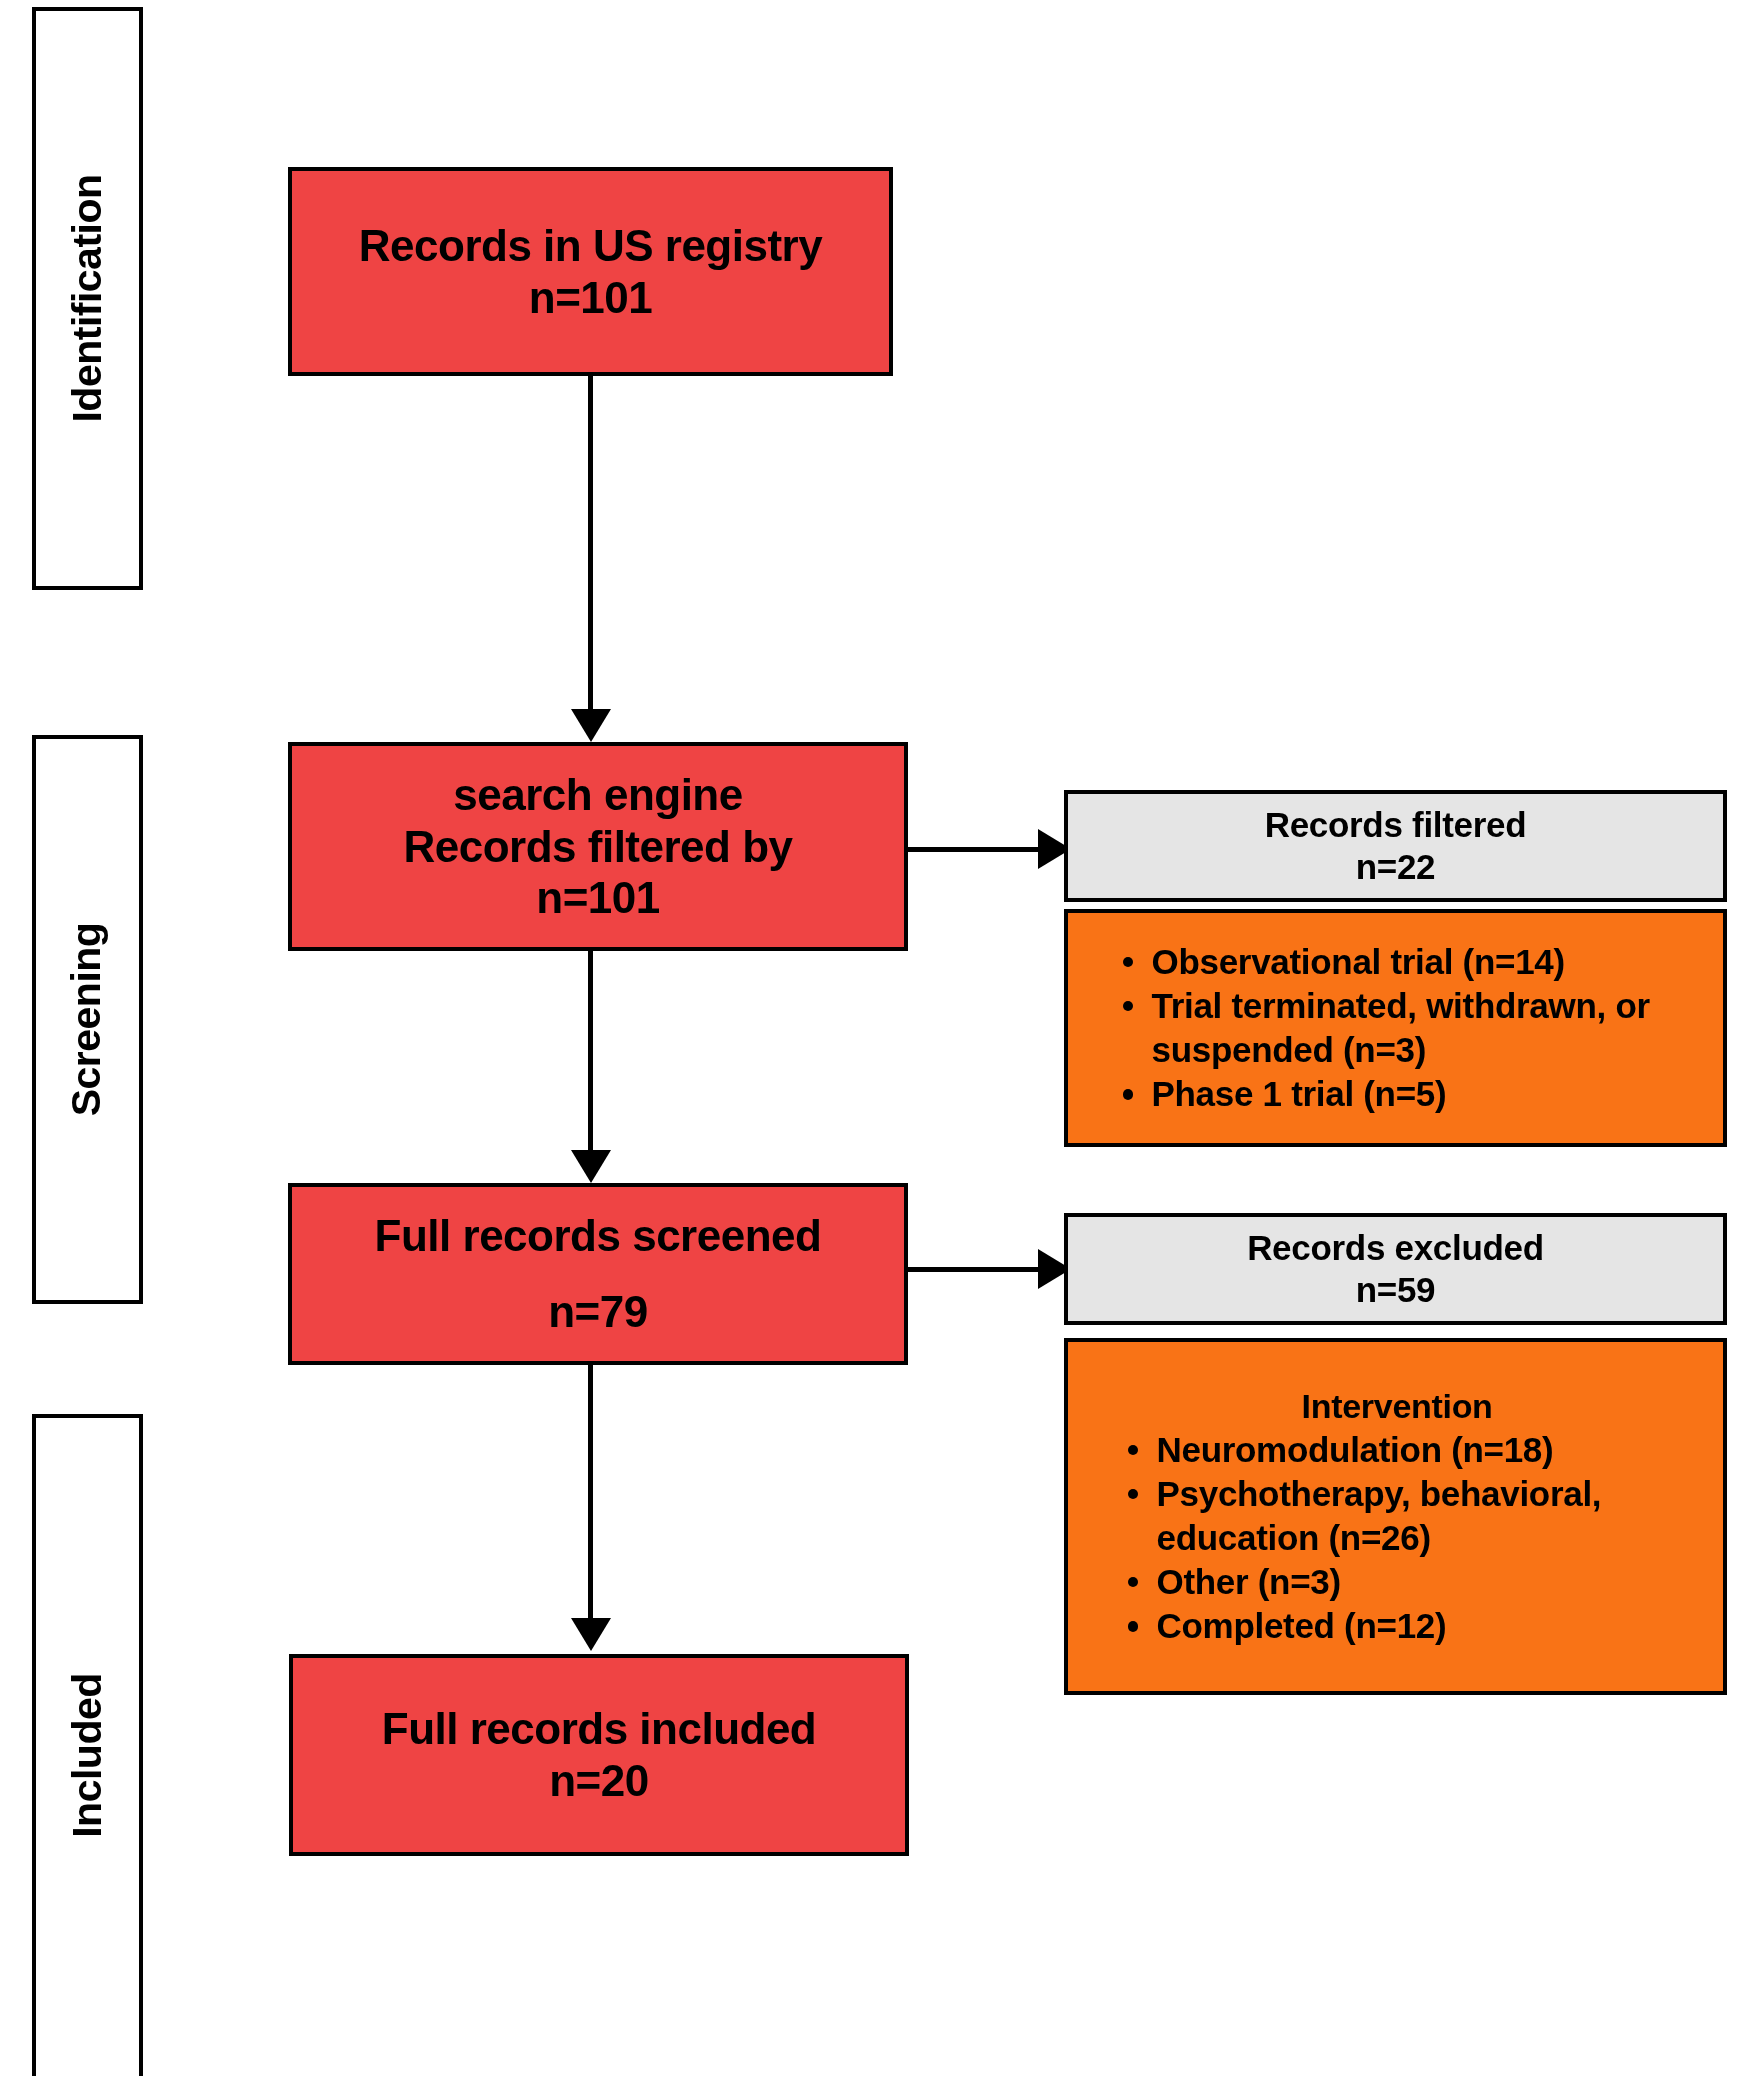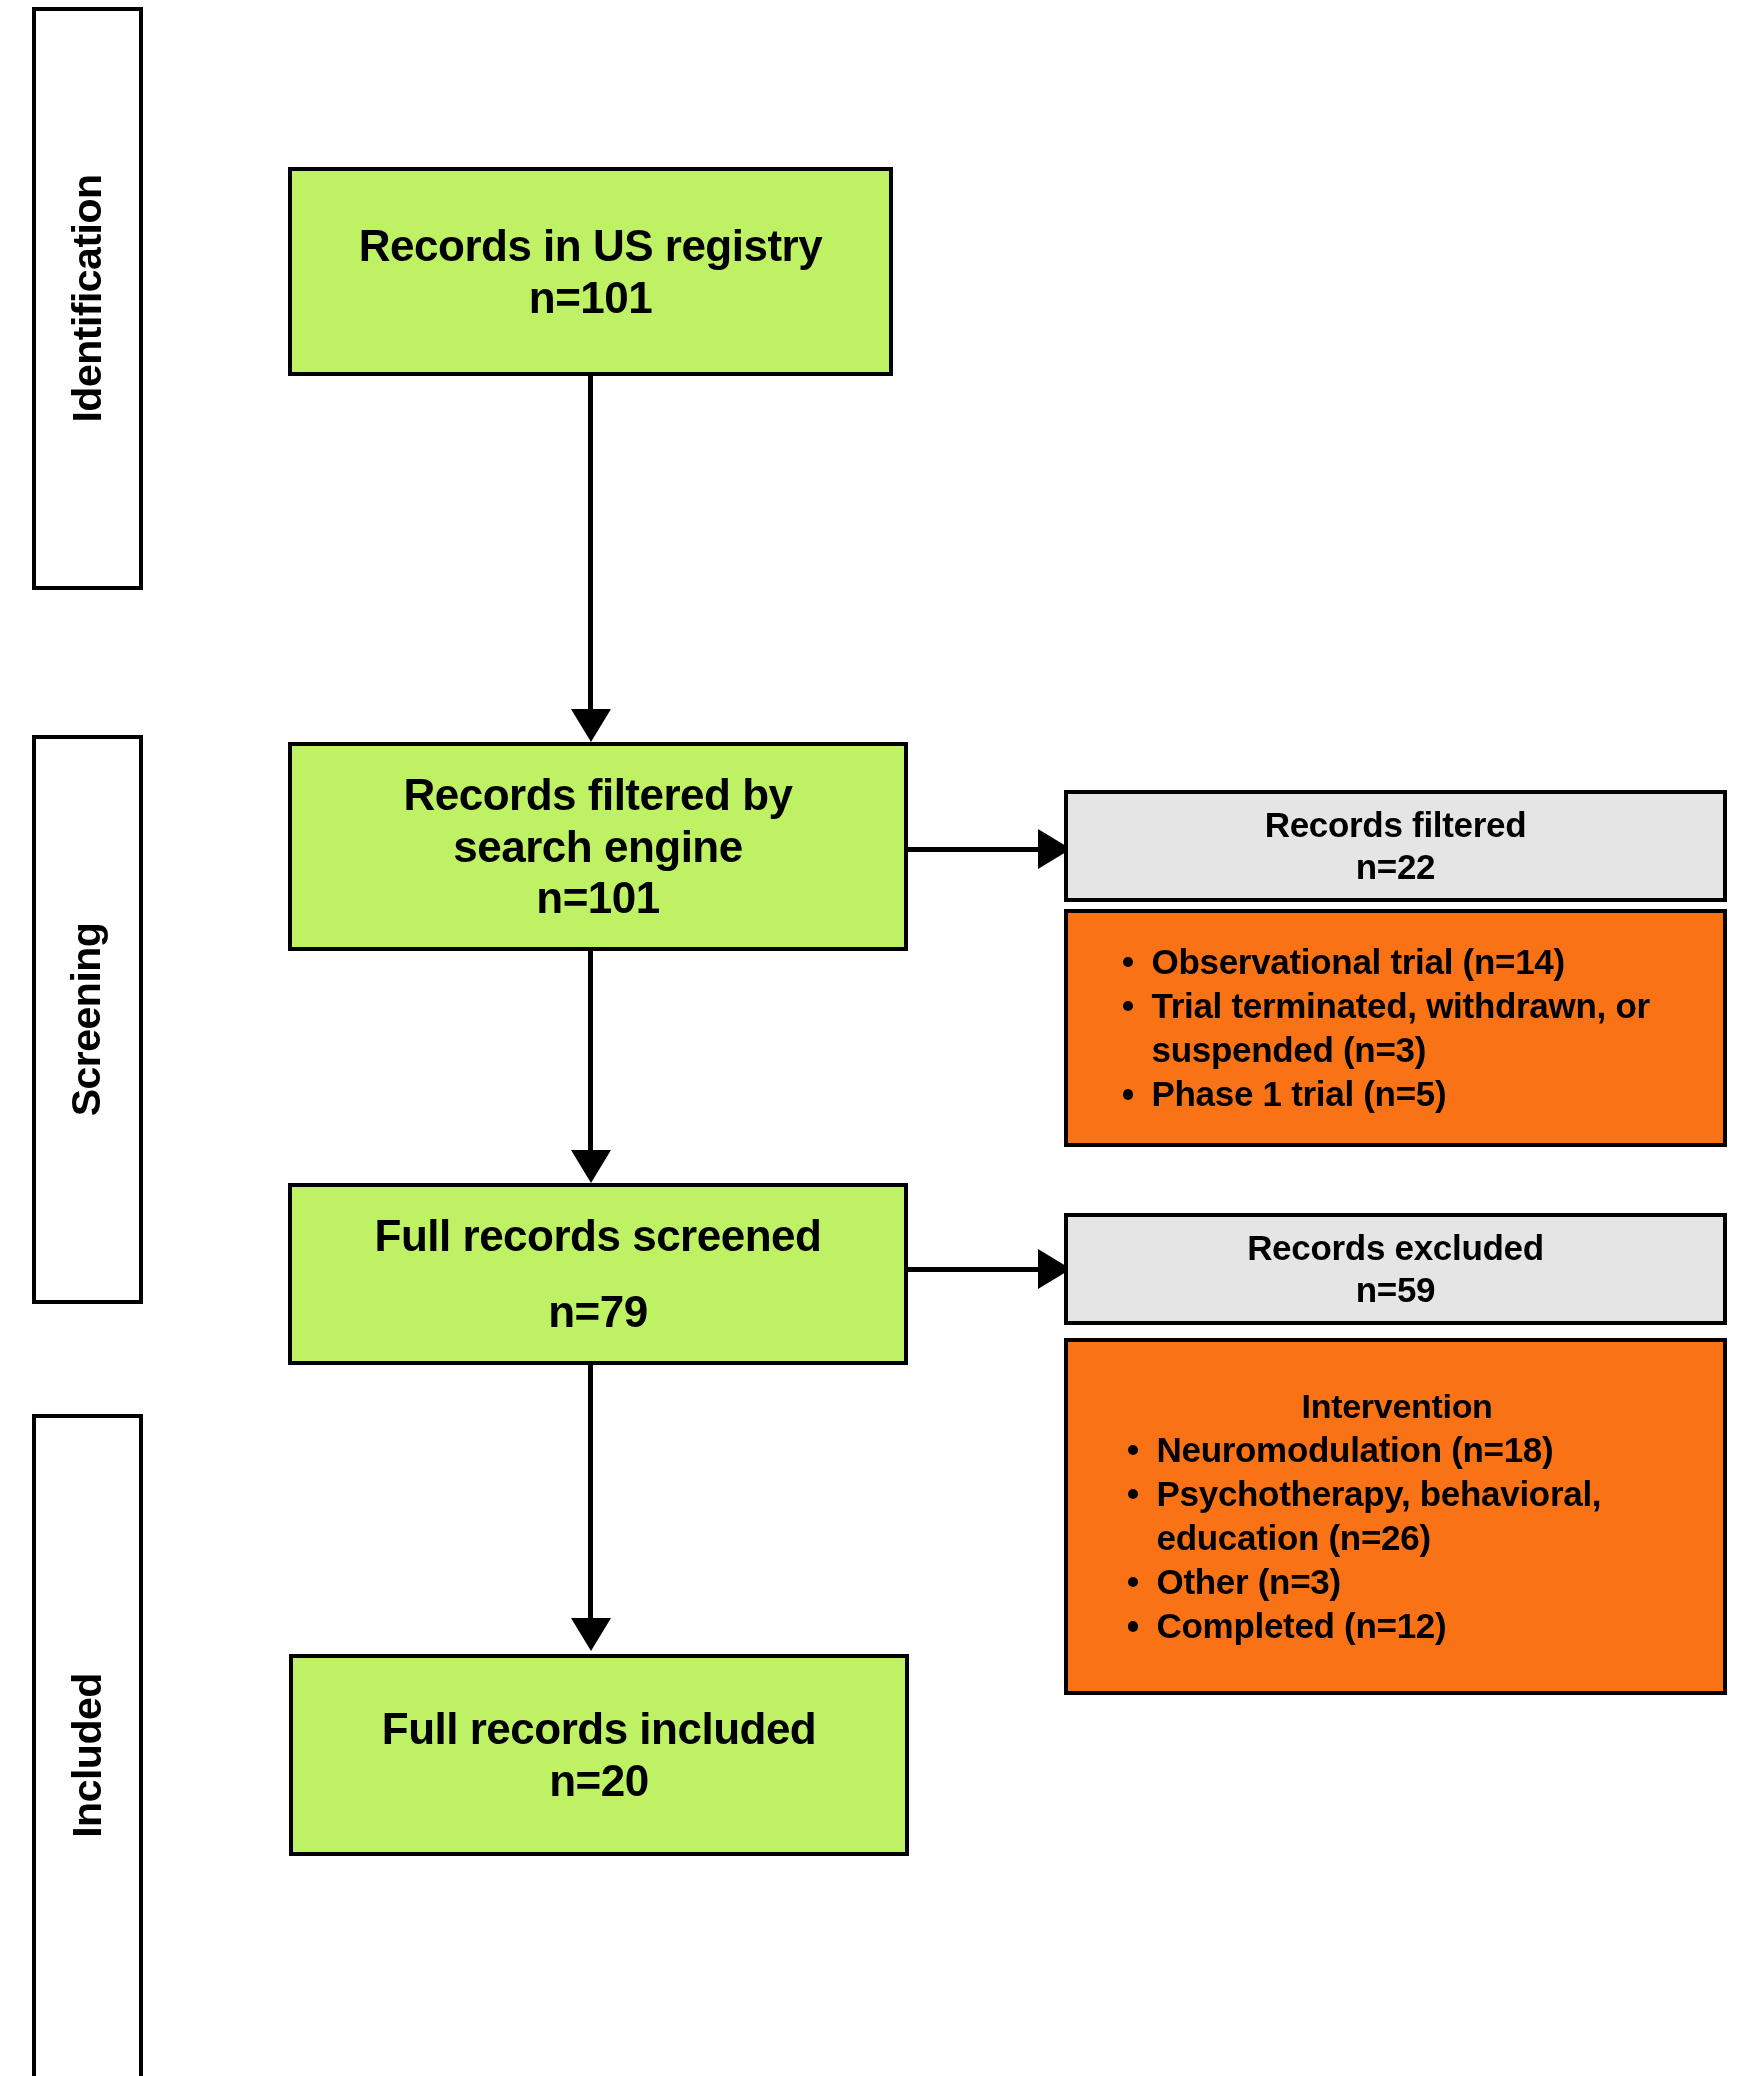--- a/index.html
+++ b/index.html
@@ -35,21 +35,21 @@
     font-weight: bold;
     font-size: 41px;
     letter-spacing: -0.5px;
     line-height: 1;
   }
 
   
   .flow-box {
     position: absolute;
     border: 4.7px solid #000000;
-    background: #bef264;
+    background: #ef4444;
     box-sizing: border-box;
     display: flex;
     flex-direction: column;
     align-items: center;
     justify-content: center;
     text-align: center;
   }
   .flow-box .line {
     font-weight: bold;
     font-size: 44px;
@@ -168,22 +168,22 @@
 
   <div class="flow-box" style="left:288px; top:167px; width:605px; height:209px;">
     <span class="line">Records in US registry</span>
     <span class="line">n=101</span>
   </div>
 
   <div class="v-line" style="left:588px; top:376px; height:337px;"></div>
   <div class="arrow-down" style="left:571px; top:709px;"></div>
 
   <div class="flow-box" style="left:288px; top:742px; width:620px; height:209px;">
+    <span class="line">search engine</span>
     <span class="line">Records filtered by</span>
-    <span class="line">search engine</span>
     <span class="line">n=101</span>
   </div>
 
   <div class="h-line" style="left:908px; top:847px; width:131px;"></div>
   <div class="arrow-right" style="left:1038px; top:829px;"></div>
 
   <div class="v-line" style="left:588px; top:951px; width:4.7px; height:203px;"></div>
   <div class="arrow-down" style="left:571px; top:1150px;"></div>
 
   <div class="flow-box" style="left:288px; top:1183px; width:620px; height:182px;gap:24px;">

